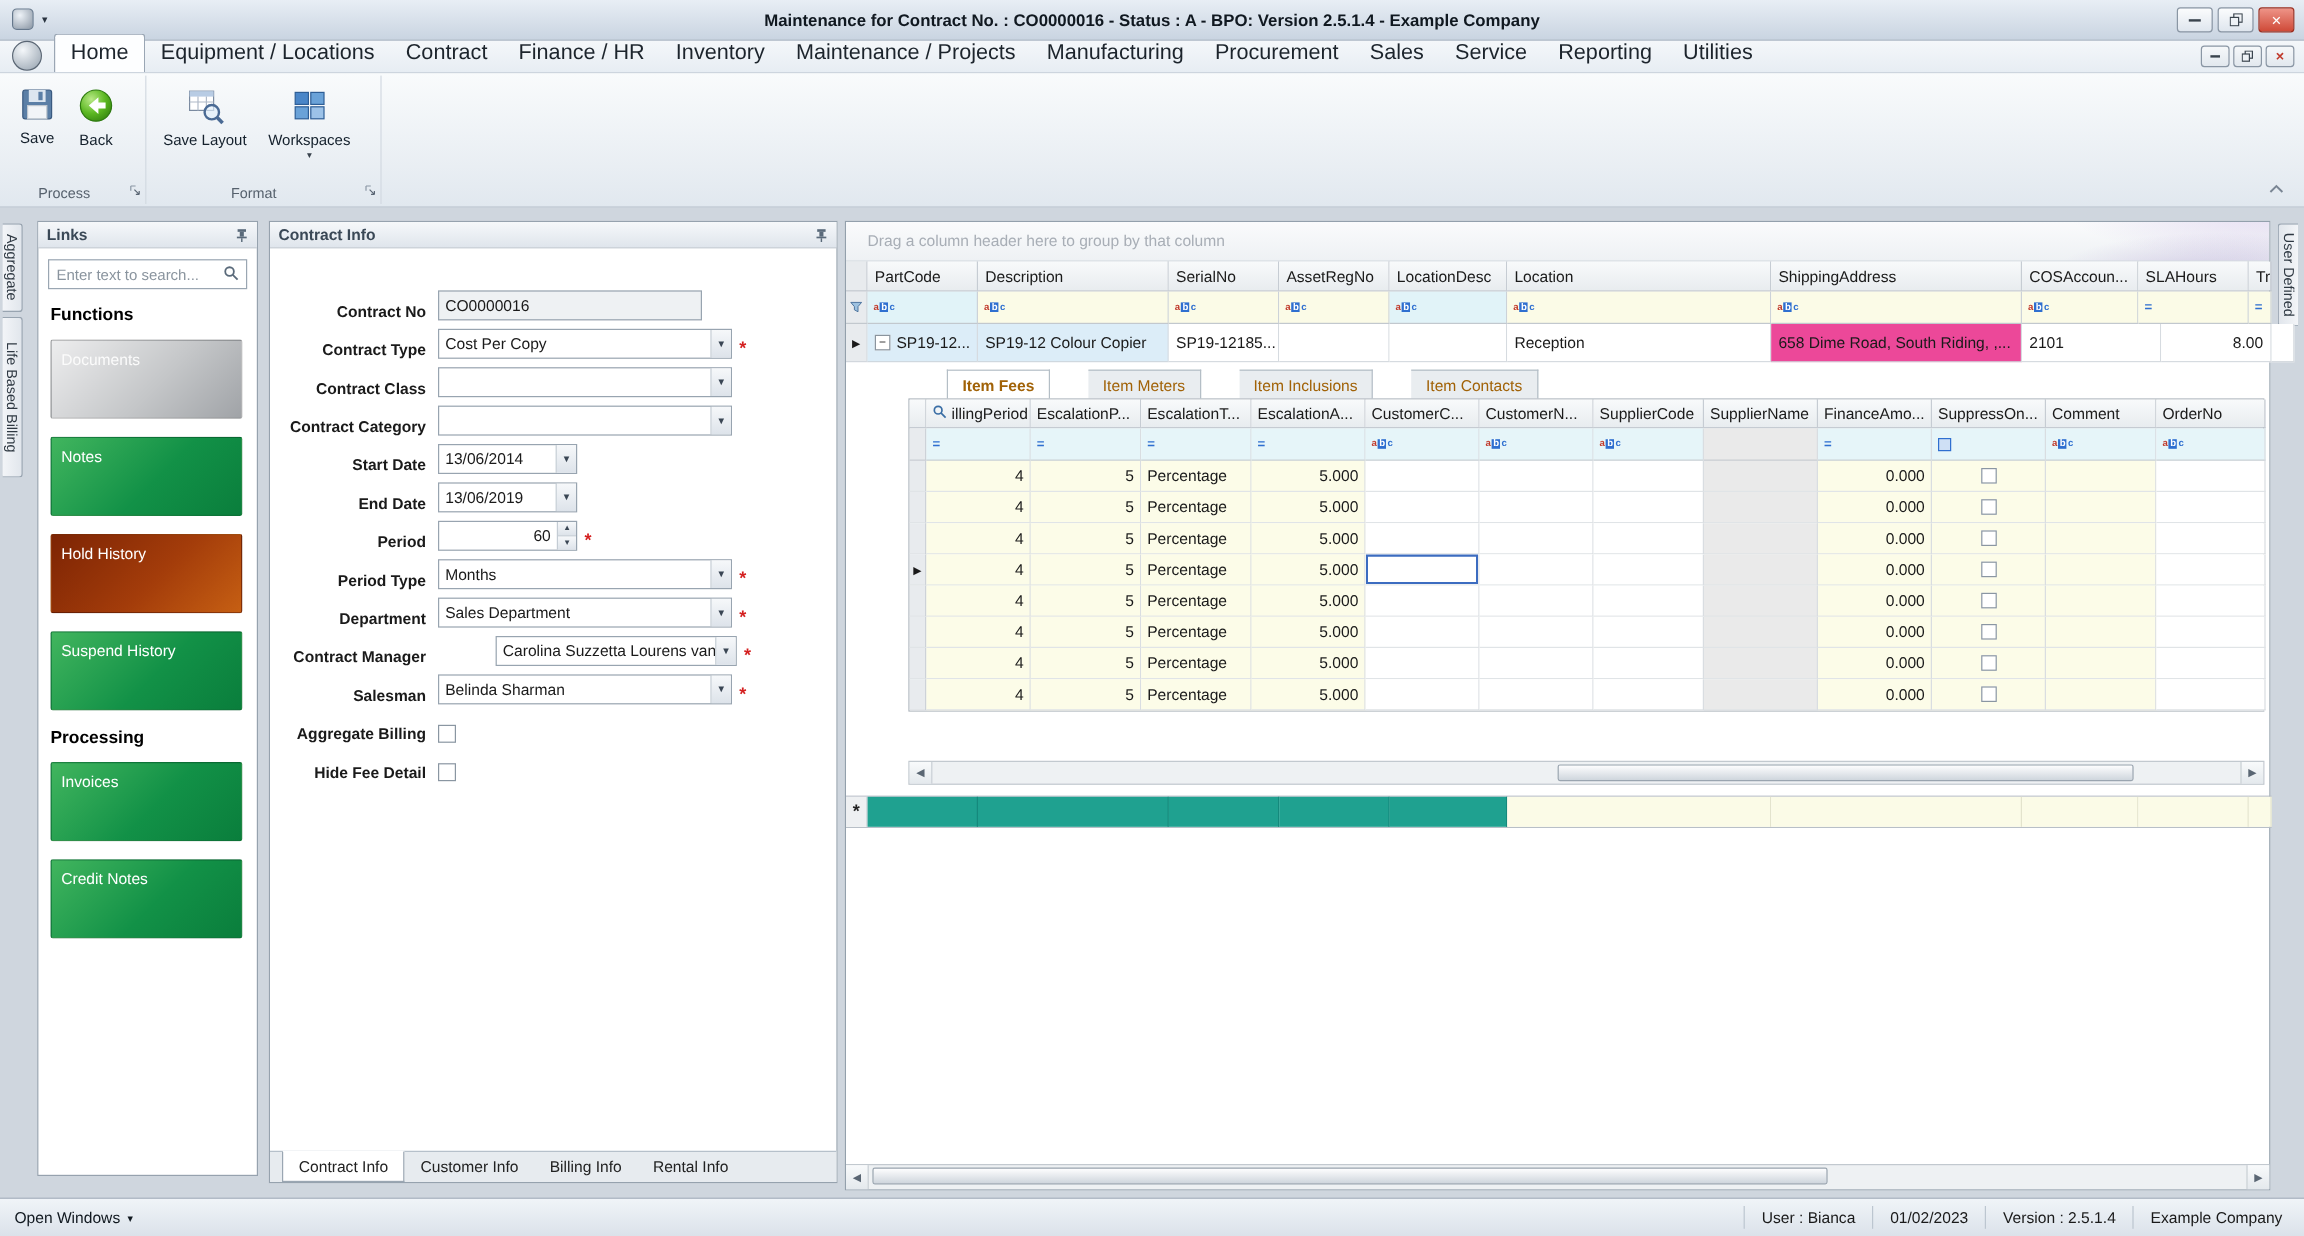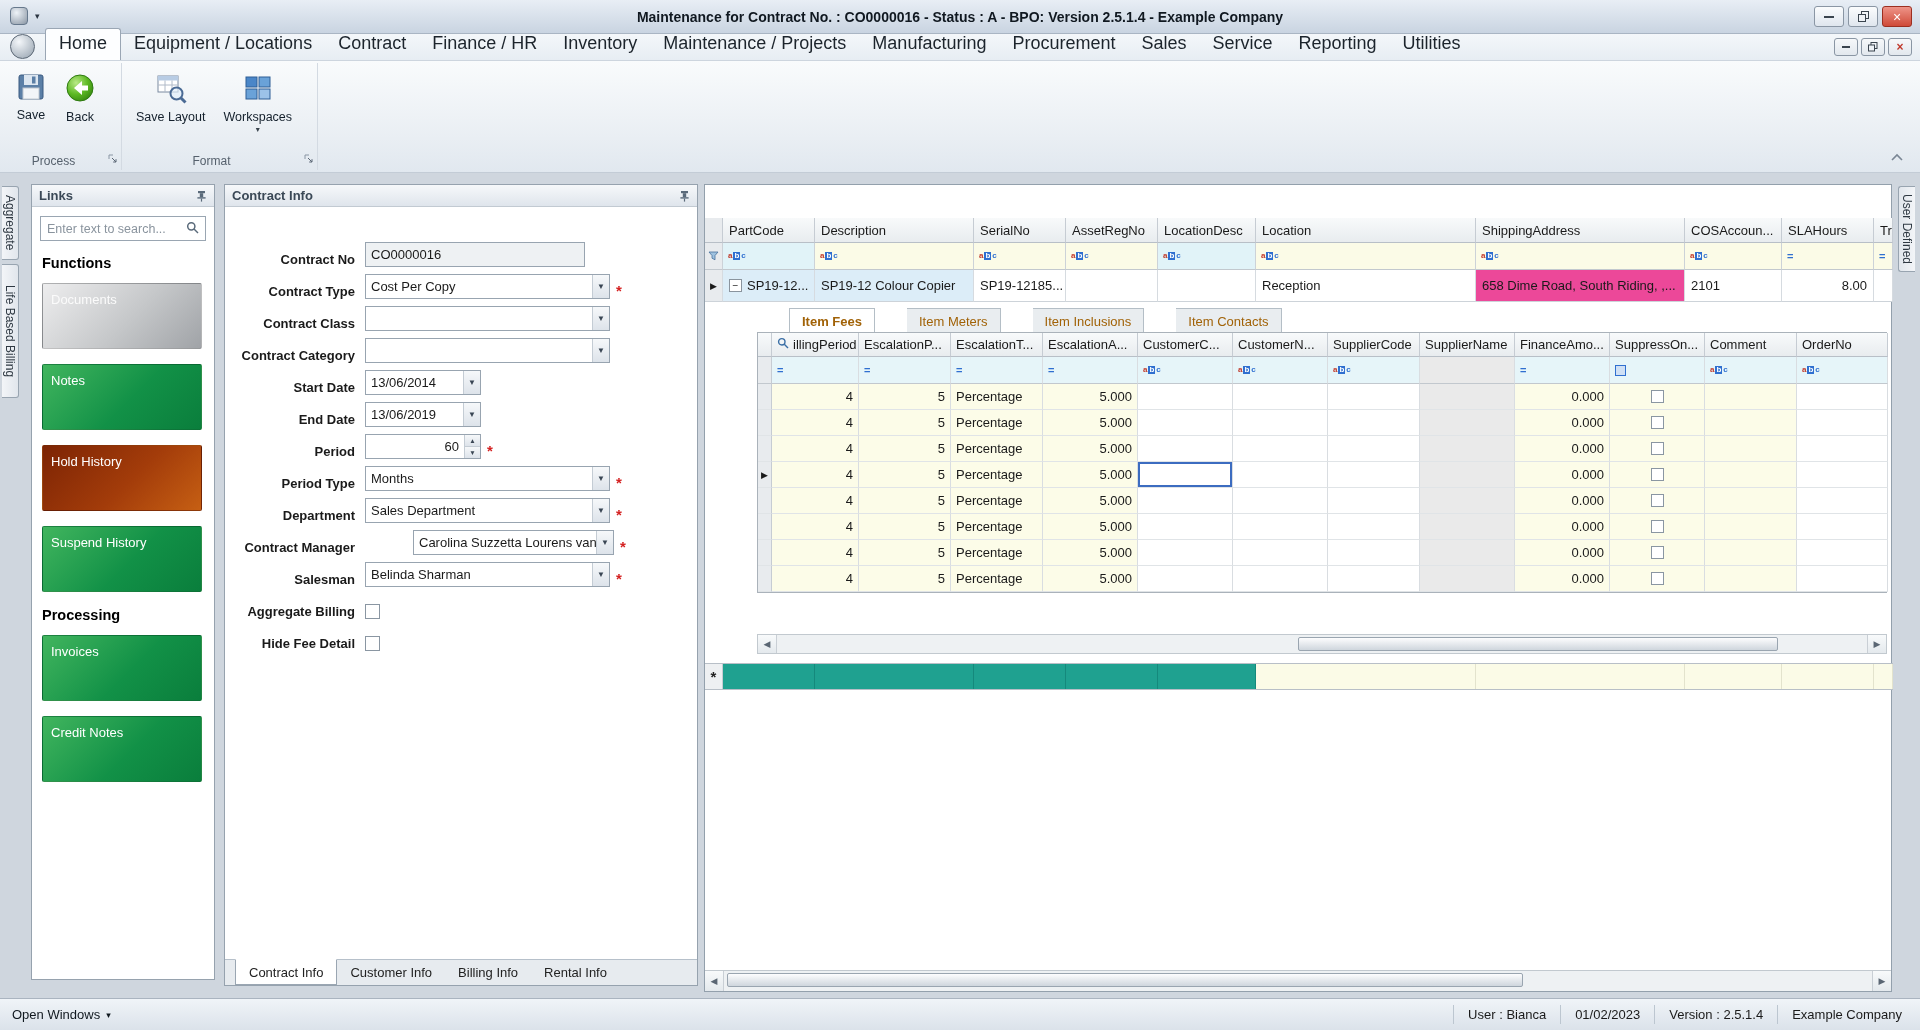--- a/index.html
+++ b/index.html
@@ -484,20 +484,24 @@
     </div>
   <div class="panel-tabs" id="contract-tabs">
       <div class="ptab active">Contract Info</div>
       <div class="ptab">Customer Info</div>
       <div class="ptab">Billing Info</div>
       <div class="ptab">Rental Info</div>
     </div>
 </div>
 
 <div class="grid-area">
+  <div class="group-bar">
+    <span class="hint">Drag a column header here to group by that column</span>
+    <span class="swirl"></span>
+  </div>
   <div class="hdr-row" id="grid-header">
       <div class="hcell ind"></div>
       <div class="hcell" style="width: 92px;">PartCode</div>
       <div class="hcell" style="width: 159px;">Description</div>
       <div class="hcell" style="width: 92px;">SerialNo</div>
       <div class="hcell" style="width: 92px;">AssetRegNo</div>
       <div class="hcell" style="width: 98px;">LocationDesc</div>
       <div class="hcell" style="width: 220px;">Location</div>
       <div class="hcell" style="width: 209px;">ShippingAddress</div>
       <div class="hcell" style="width: 97px;">COSAccoun...</div>
@@ -592,21 +596,21 @@
       </div>
       <div class="mcell white" style="width: 98px;">
         <span></span>
       </div>
       <div class="mcell white" style="width: 220px;">
         <span>Reception</span>
       </div>
       <div class="mcell yellow" style="width: 209px;">
         <span>658 Dime Road, South Riding, ,...</span>
       </div>
-      <div class="mcell white" style="width: 97px;">
+      <div class="mcell white" style="width: 116px;">
         <span>2101</span>
       </div>
       <div class="mcell white" style="width: 92px; justify-content: flex-end;">
         <span>8.00</span>
       </div>
       <div class="mcell white" style="width: 19px;">
         <span></span>
       </div>
     </div>
 

